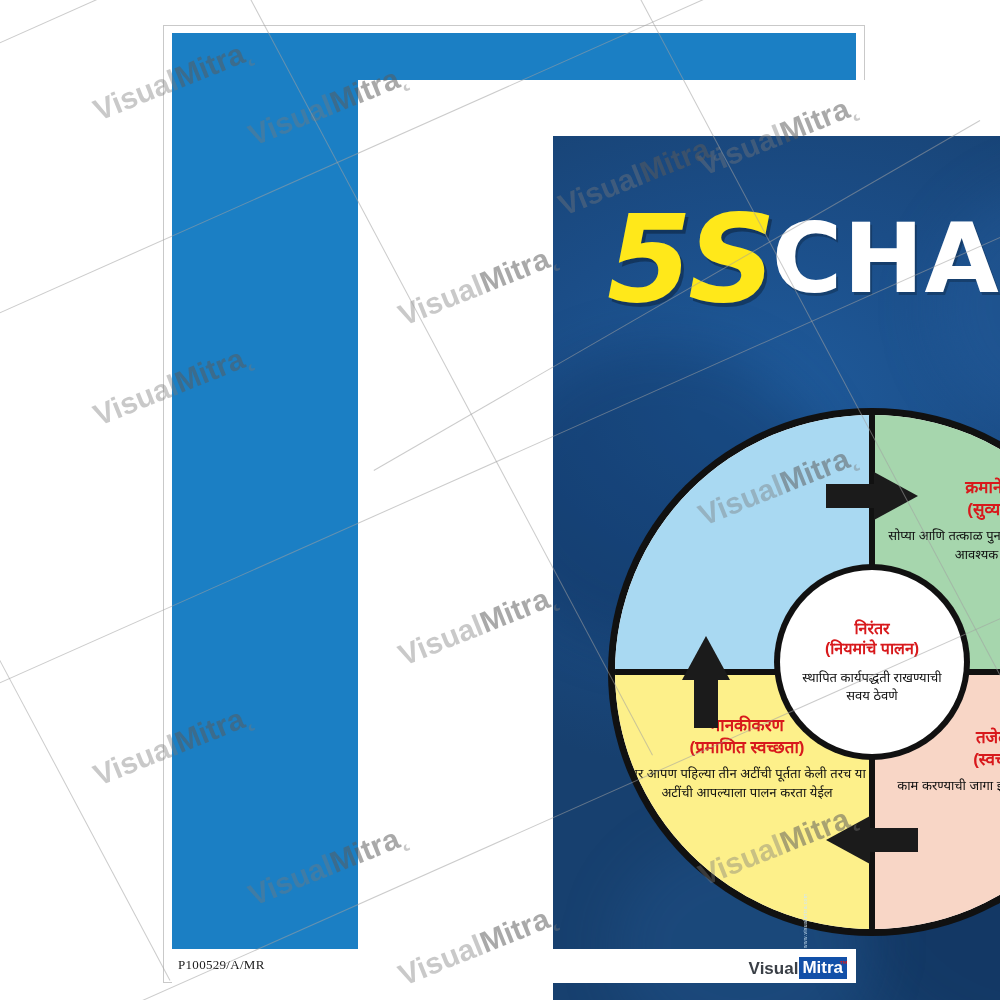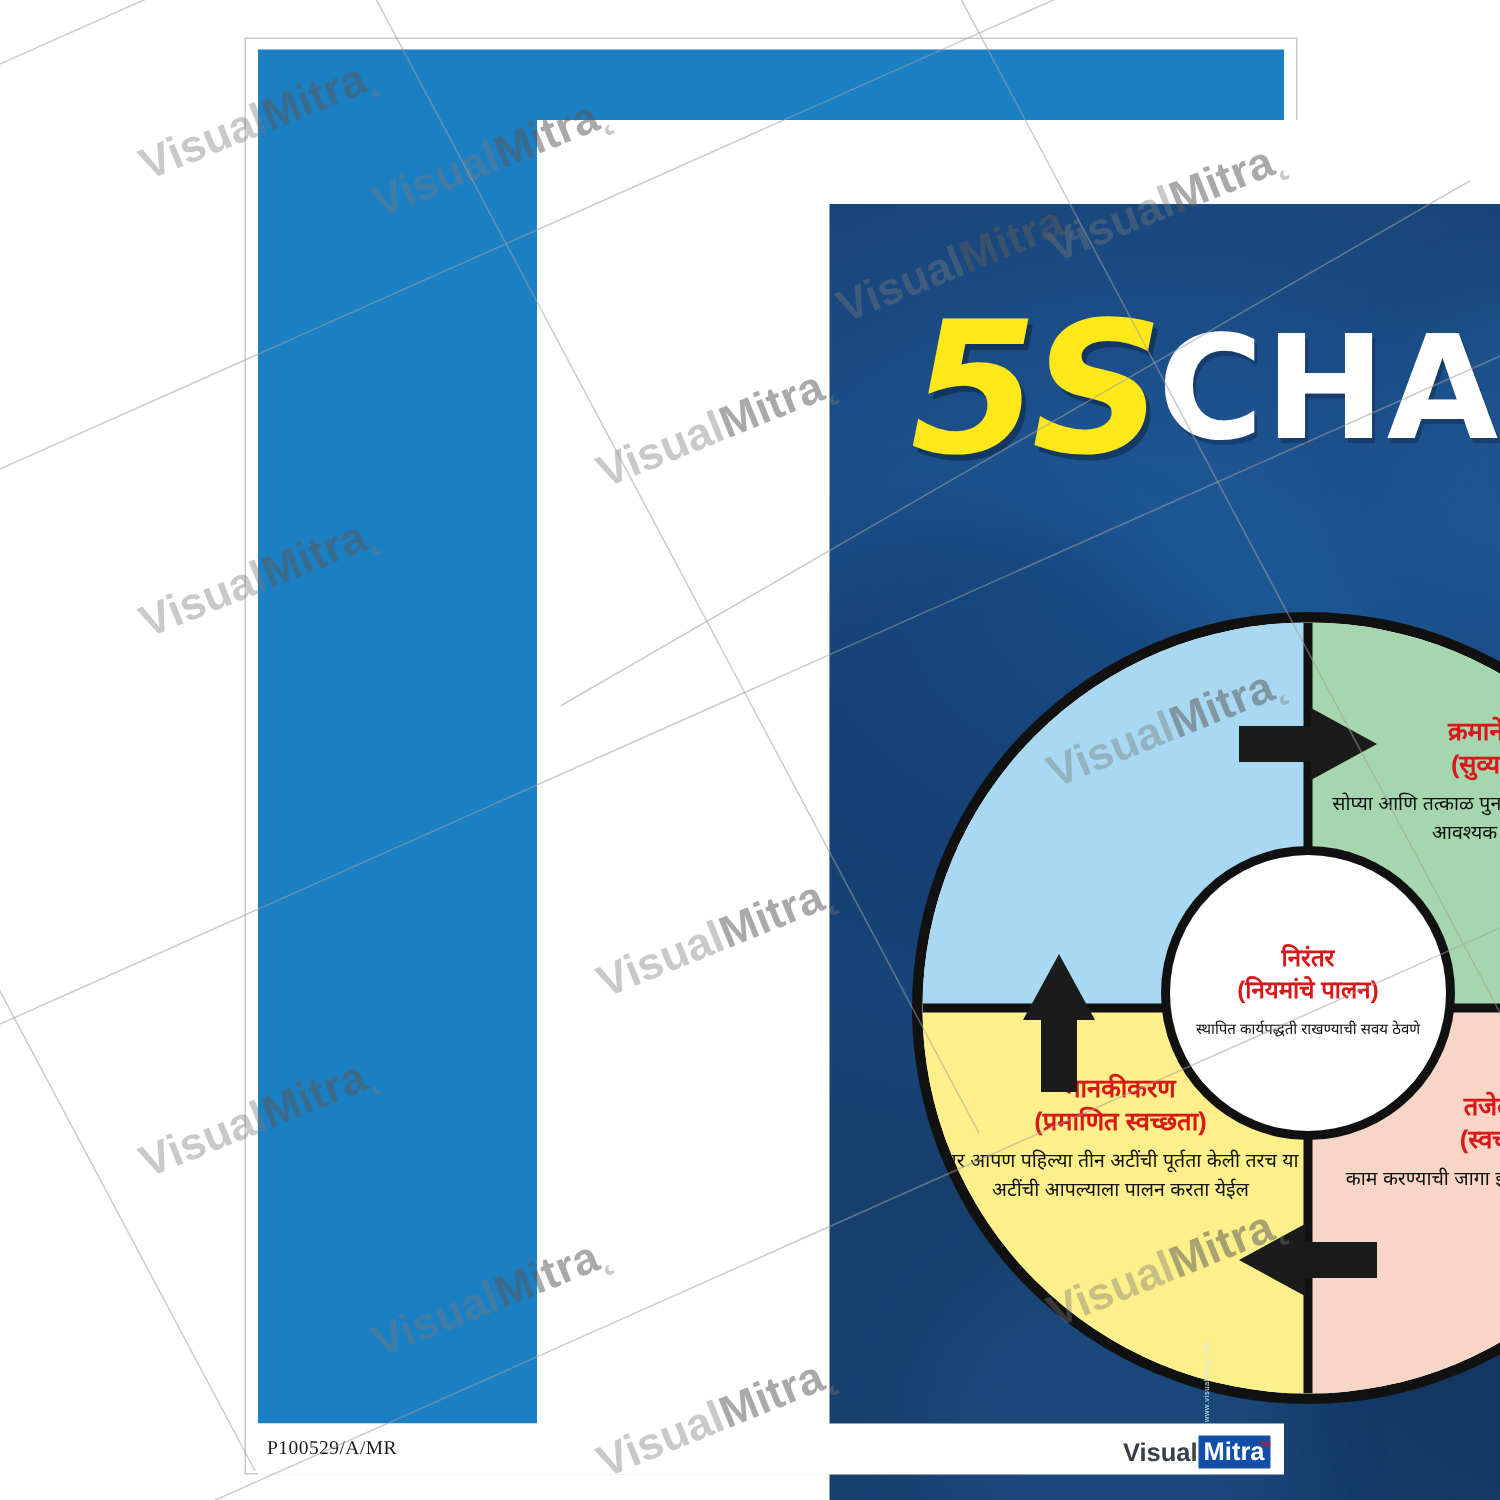--- a/index.html
+++ b/index.html
@@ -188,21 +188,21 @@
     box-sizing: border-box;
   }
   #hub-title {
     color: #d8191c;
     font-weight: bold;
     font-size: 16px;
     line-height: 1.30;
     white-space: nowrap;
   }
   #hub-body {
-    font-size: 10px;
+    font-size: 13px;
     line-height: 1.40;
     color: #101010;
     margin-top: 9px;
   }
 
   
   .arrow { position: absolute; }
   .arrow .shaft { position: absolute; background: #1b1b1b; }
   .arrow .head  { position: absolute; width: 0; height: 0; }
 

